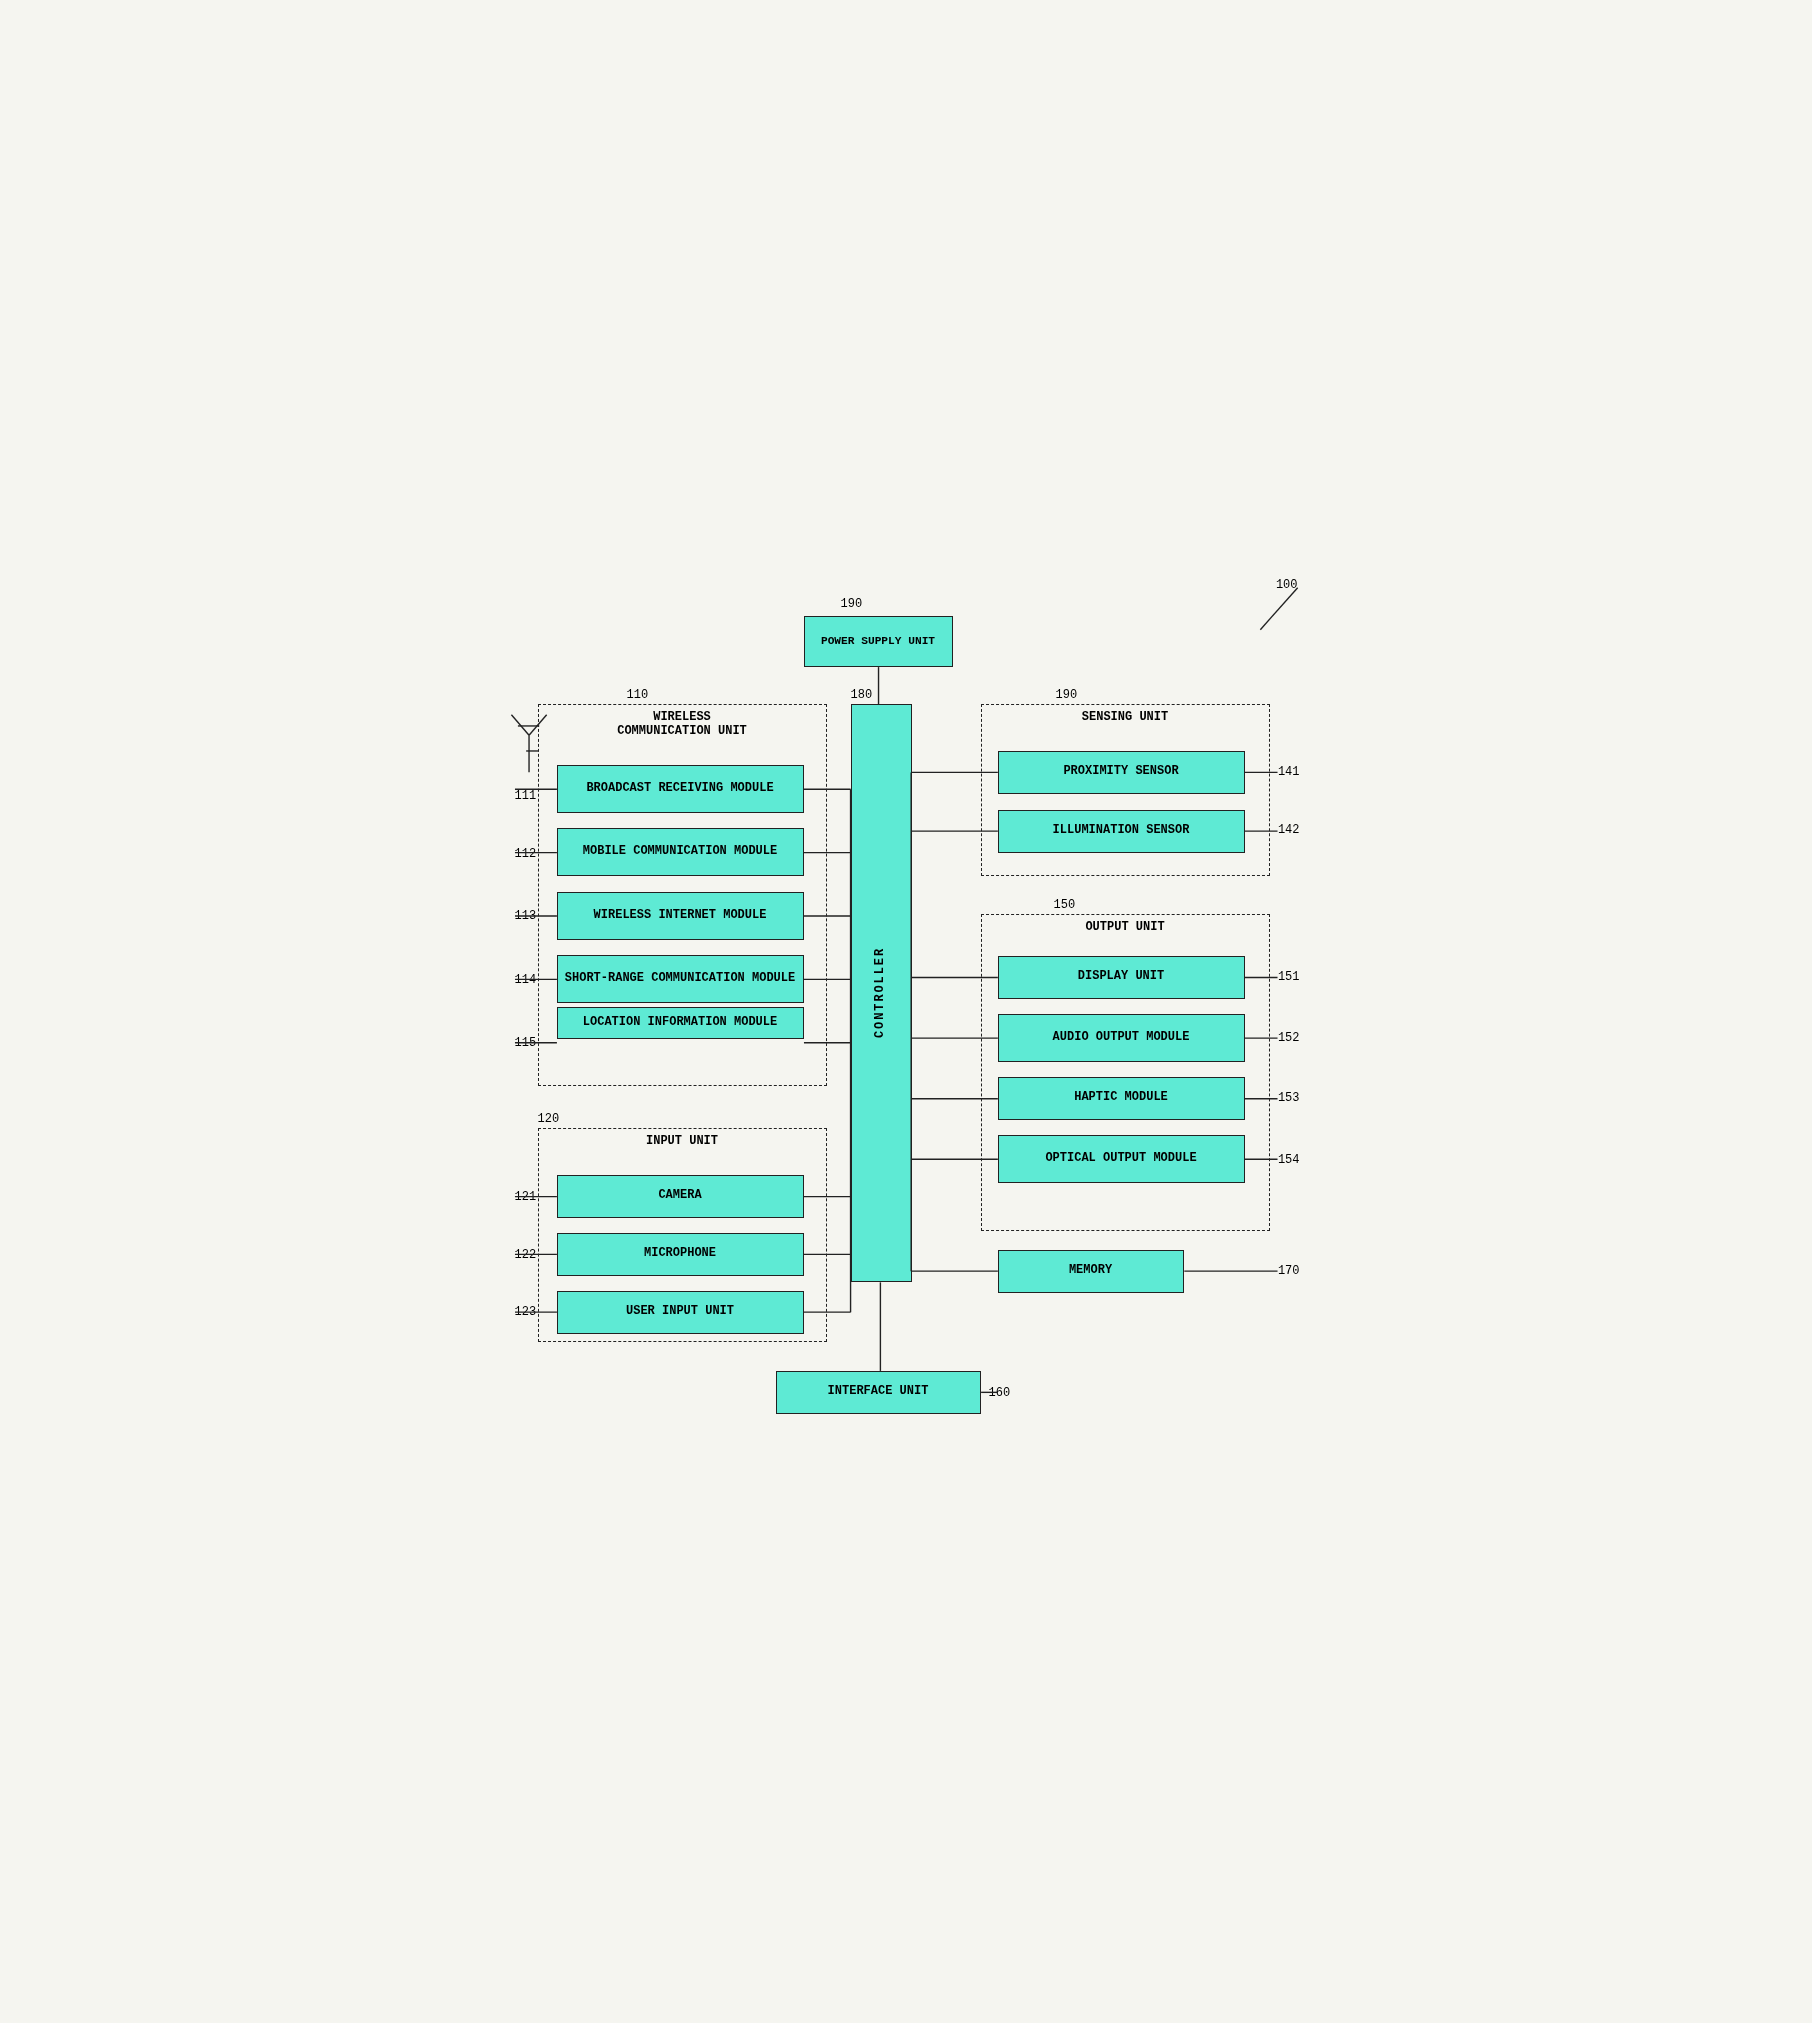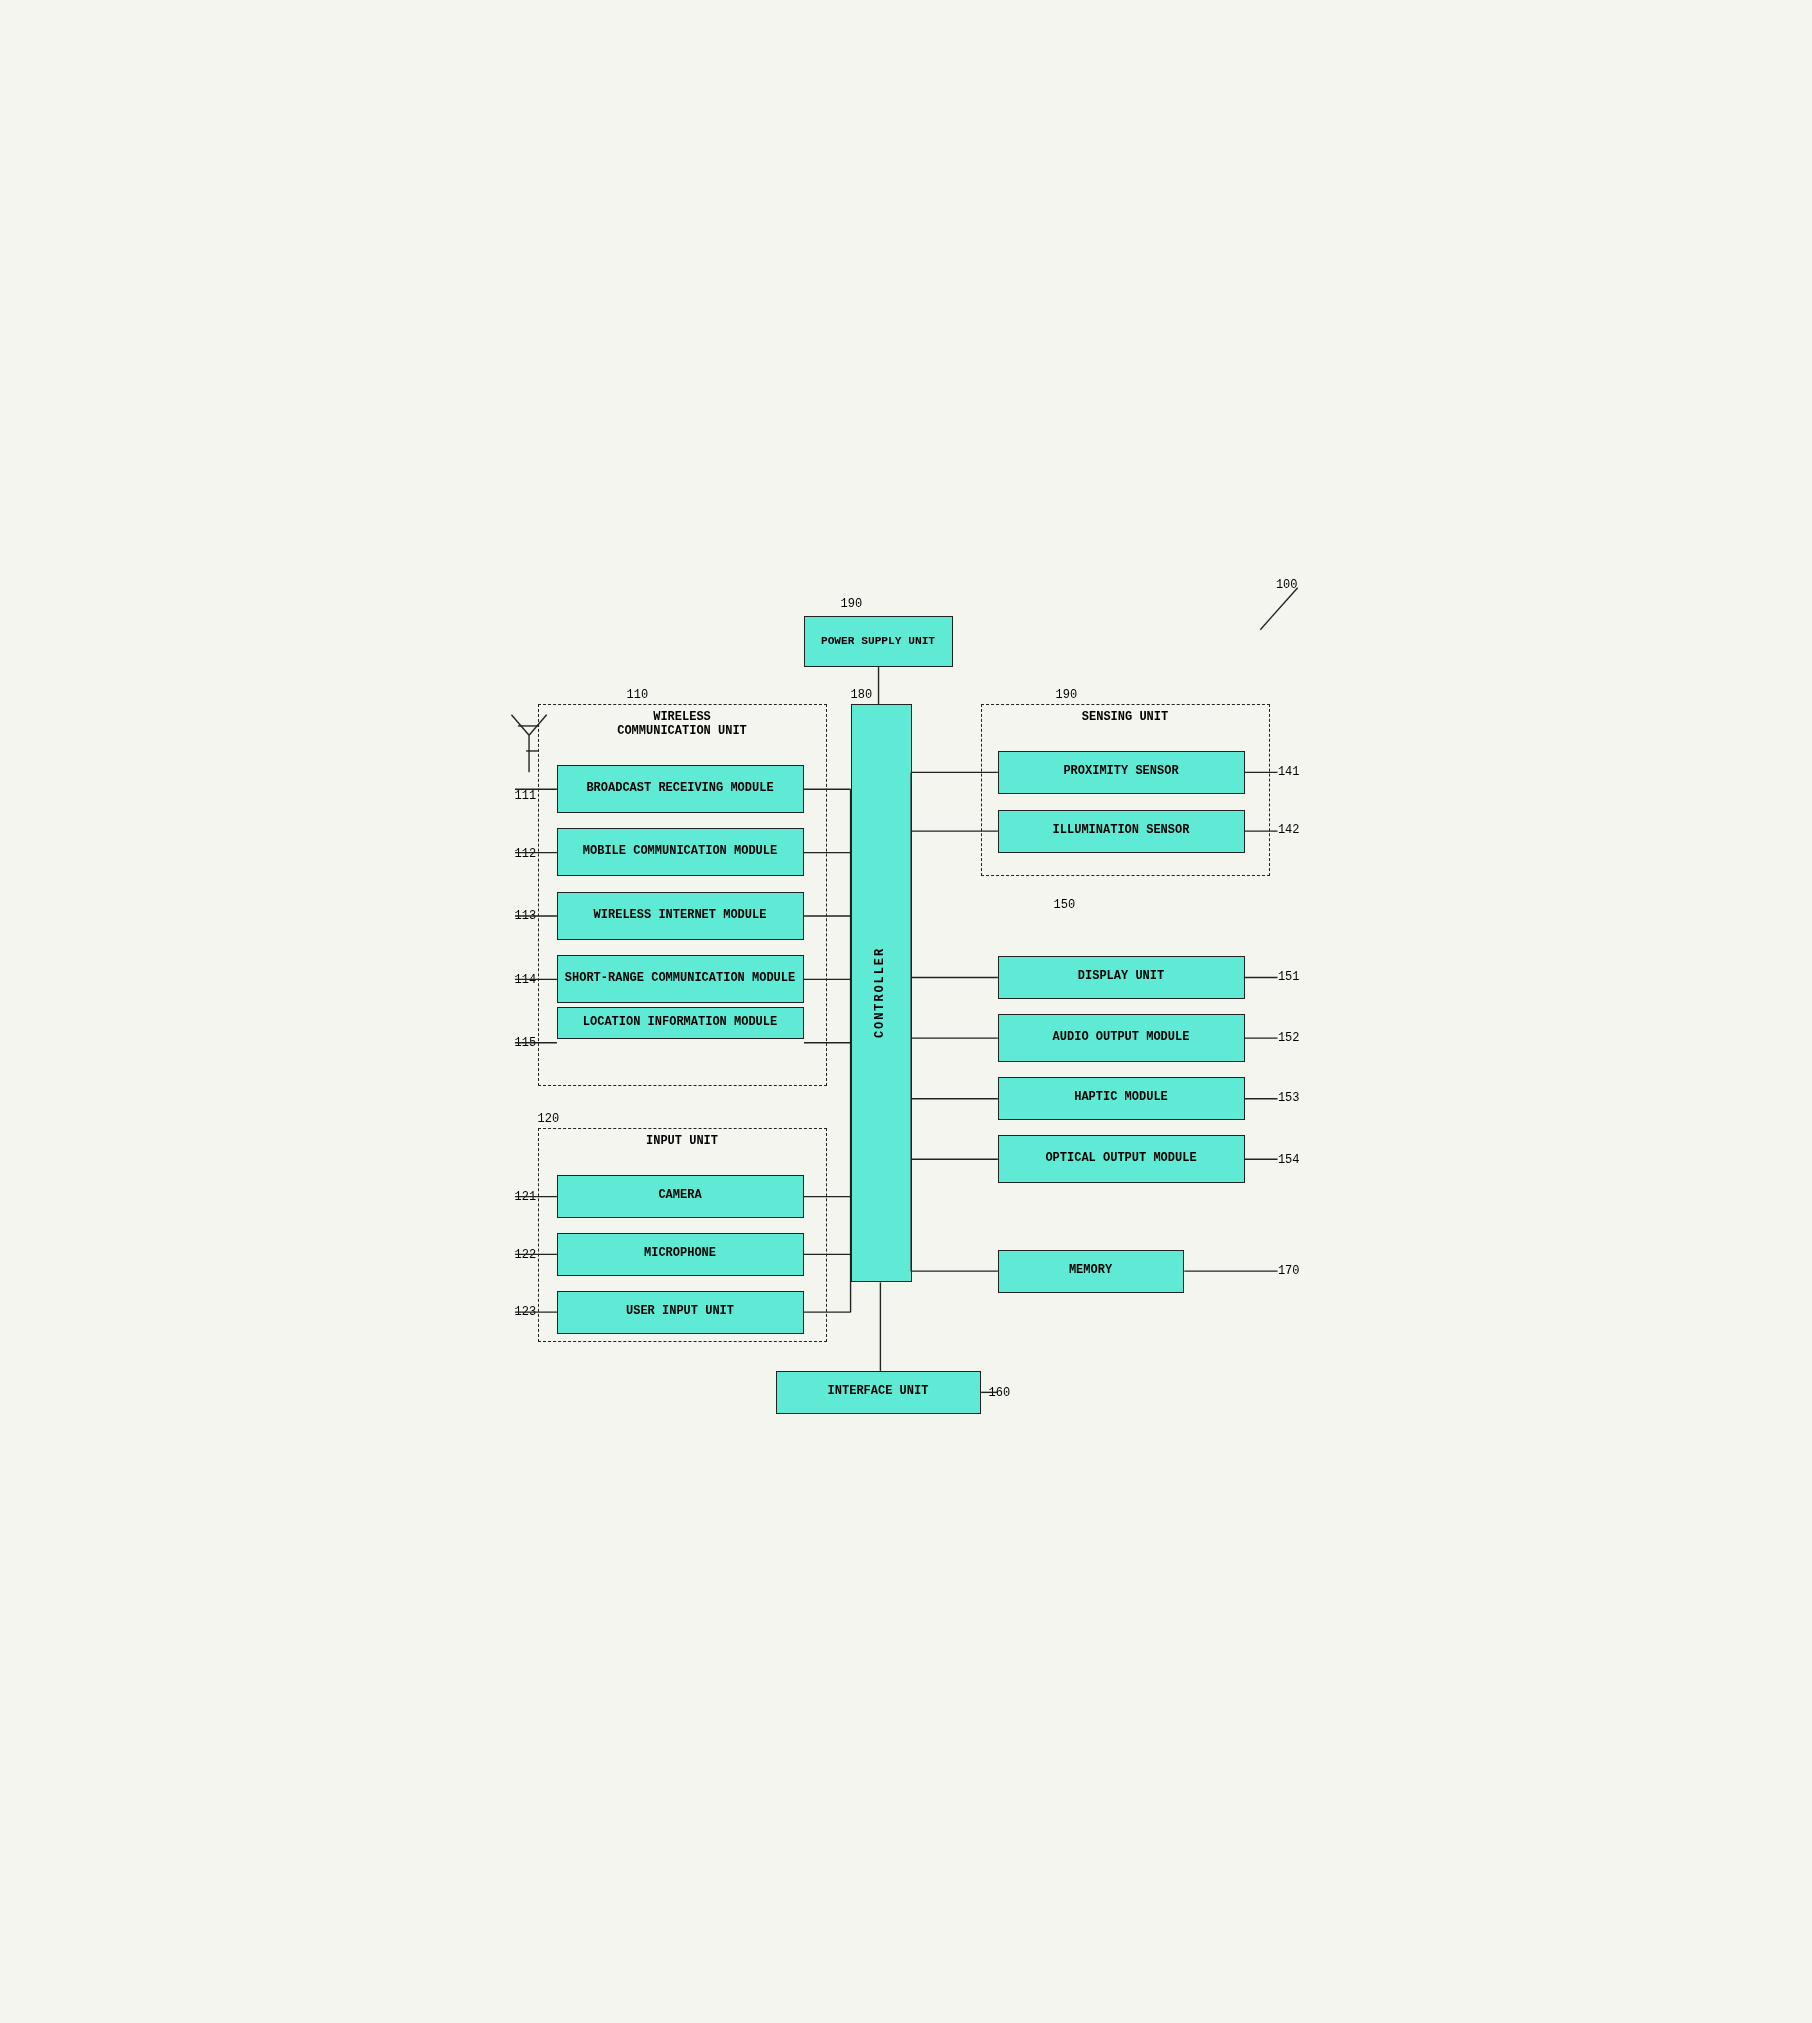--- a/index.html
+++ b/index.html
@@ -153,20 +153,23 @@
   <div class="box" style="left:511px; top:182px; width:247px; height:43px;">
     <span>PROXIMITY SENSOR</span>
   </div>
   <div class="ref-number" style="right:26px; top:196px;">141</div>
 
   <div class="box" style="left:511px; top:241px; width:247px; height:43px;">
     <span>ILLUMINATION SENSOR</span>
   </div>
   <div class="ref-number" style="right:26px; top:254px;">142</div>
 
+  <div class="dashed-box" style="left:494px; top:345px; width:289px; height:317px;">
+    <div class="dashed-box-label">OUTPUT UNIT</div>
+  </div>
   <div class="ref-number" style="left:567px; top:329px;">150</div>
 
   <div class="box" style="left:511px; top:387px; width:247px; height:43px;">
     <span>DISPLAY UNIT</span>
   </div>
   <div class="ref-number" style="right:26px; top:401px;">151</div>
 
   <div class="box" style="left:511px; top:445px; width:247px; height:48px;">
     <span>AUDIO OUTPUT
 MODULE</span>

